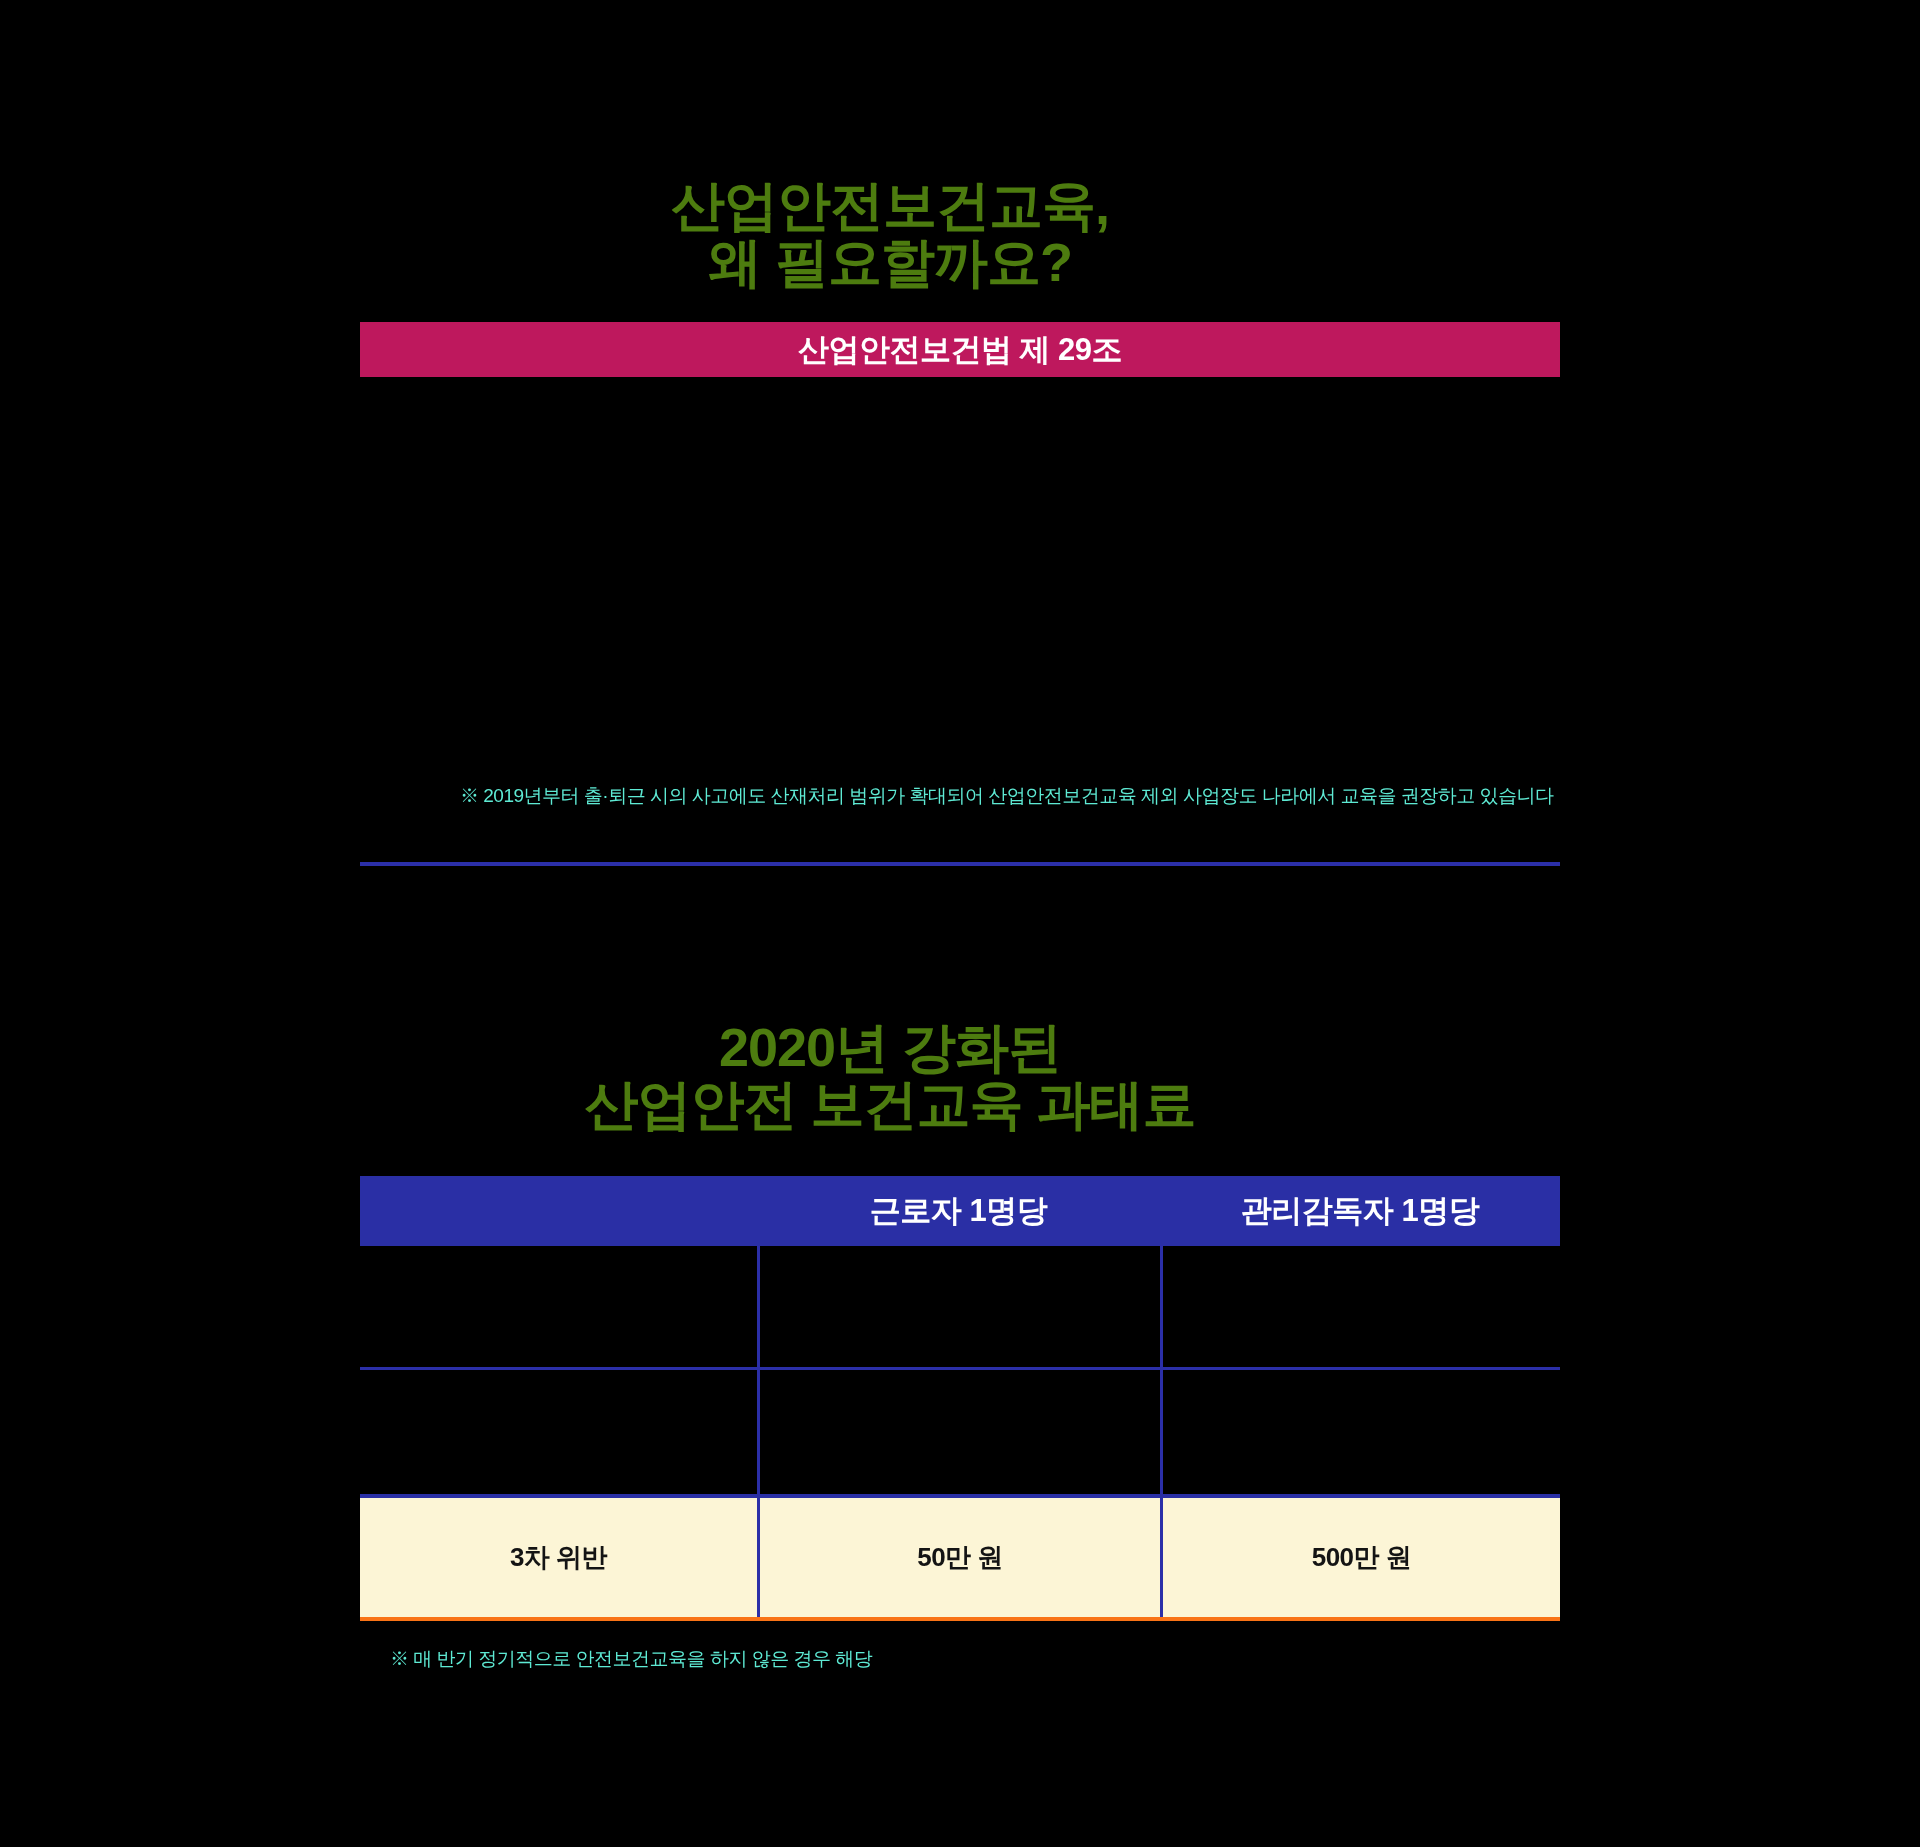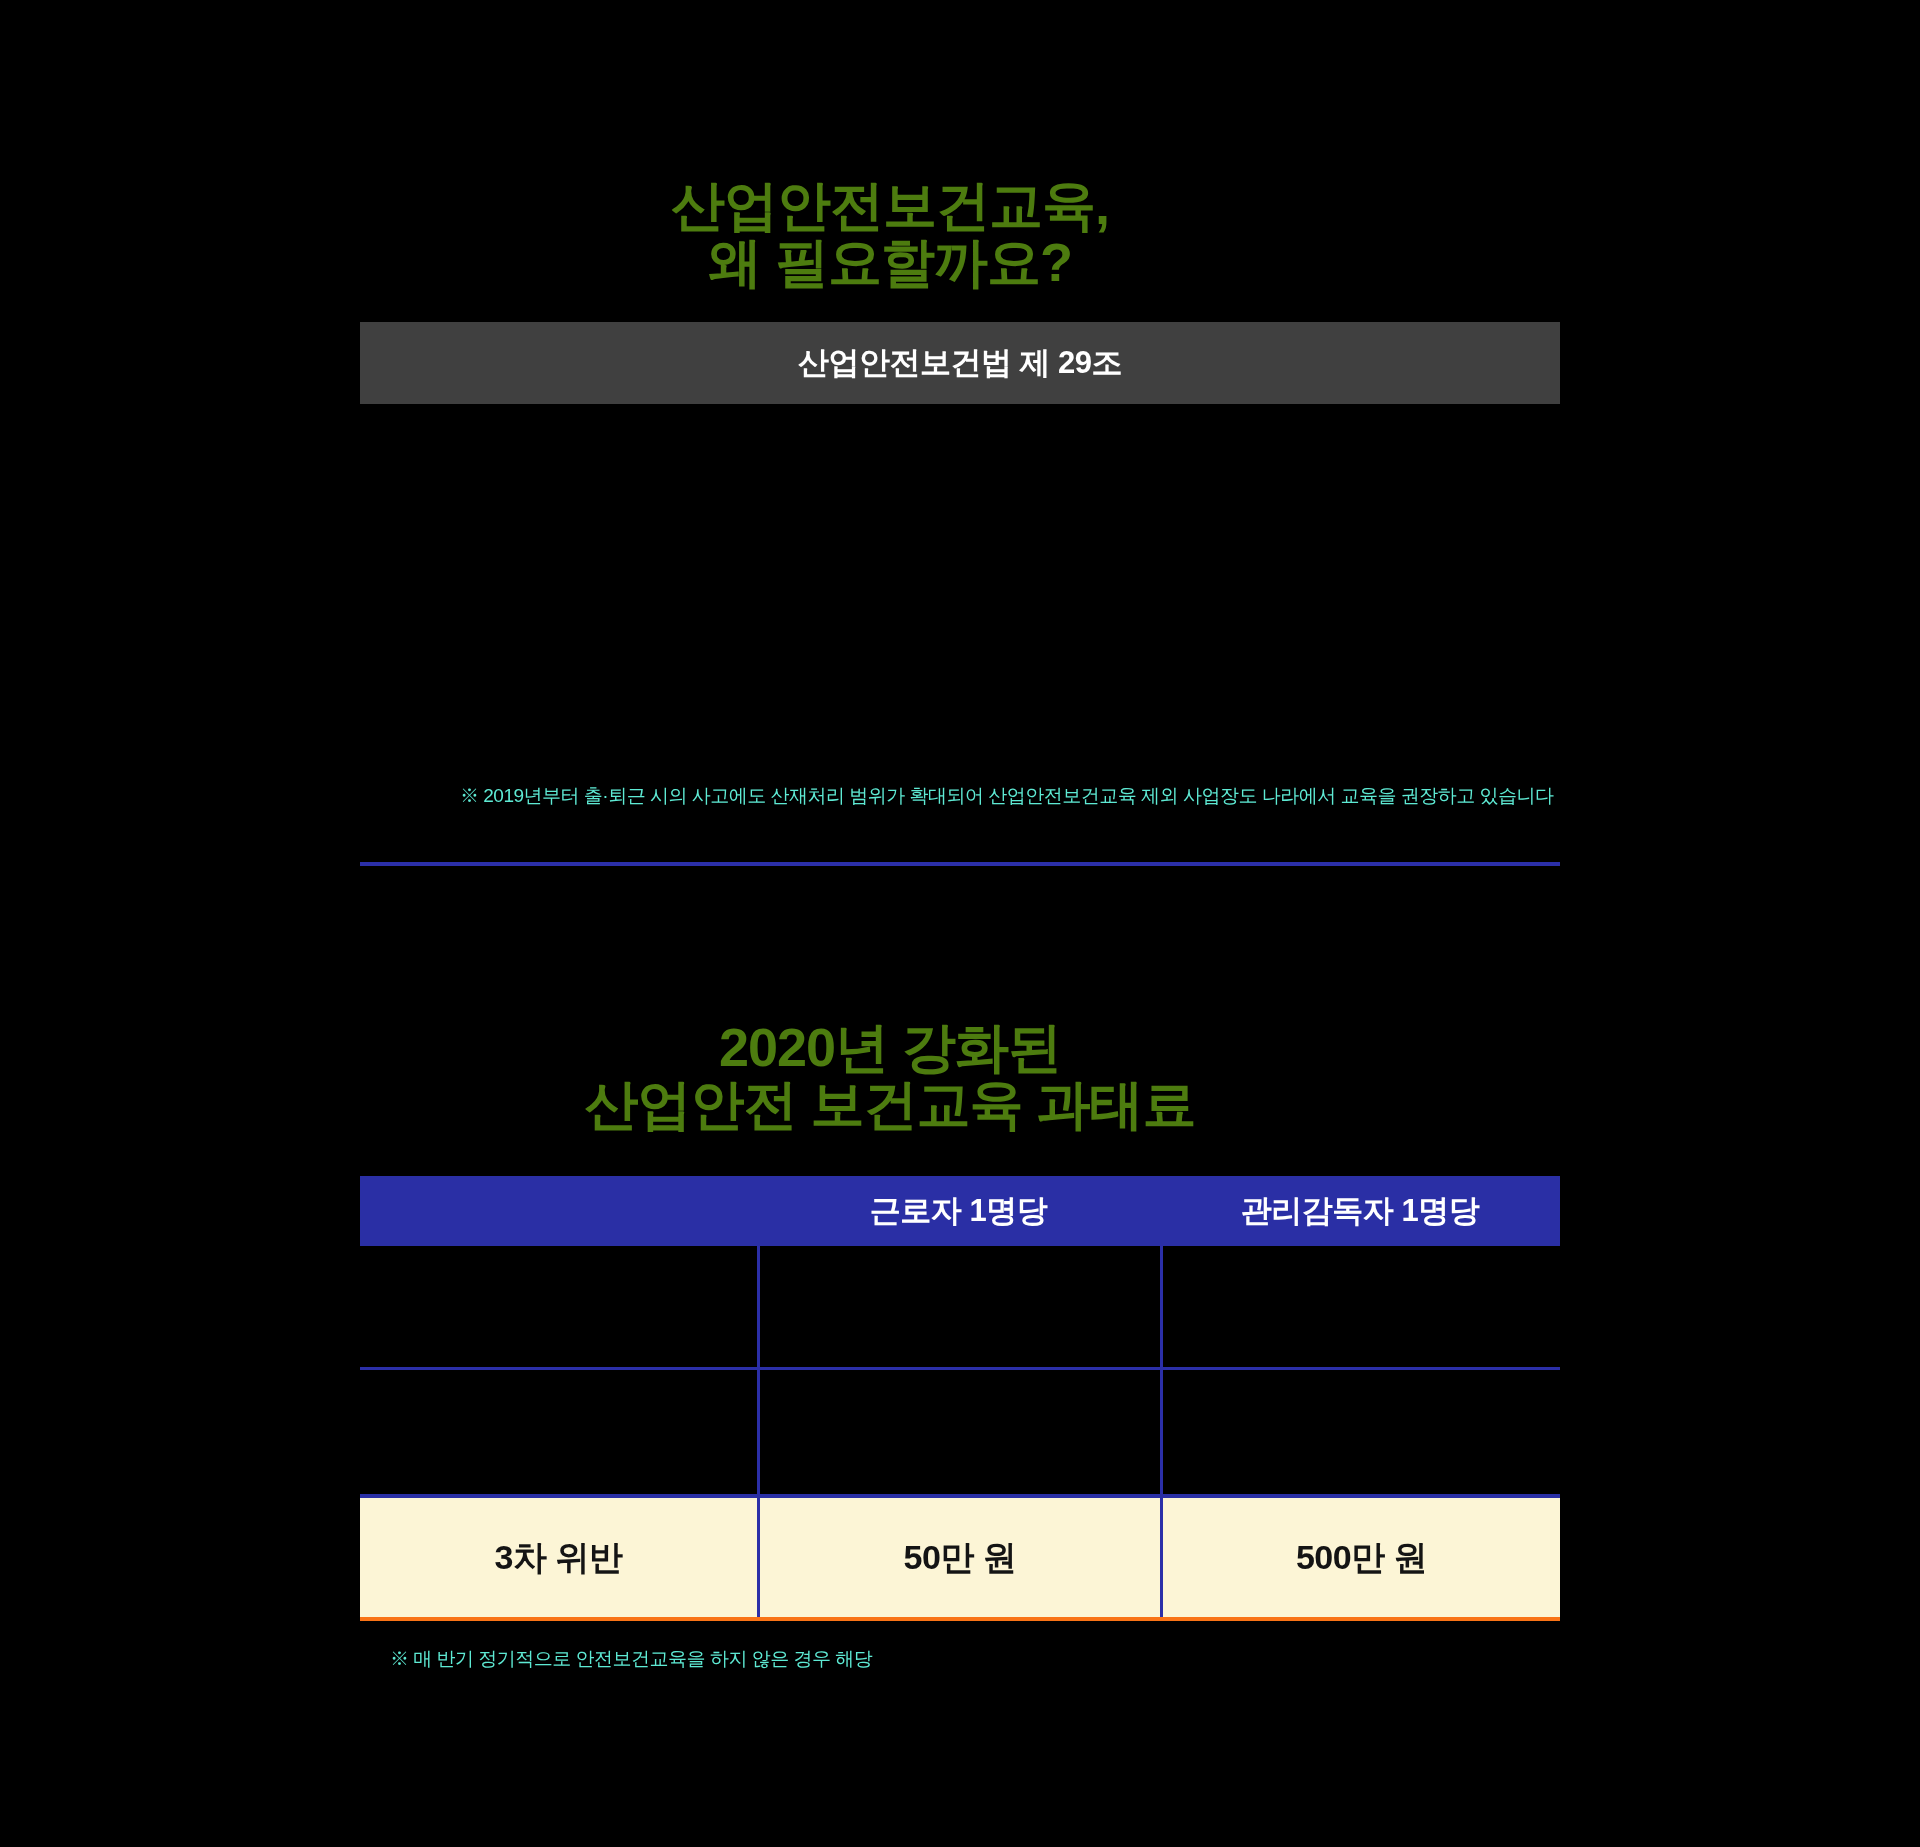--- a/index.html
+++ b/index.html
@@ -24,22 +24,22 @@
     white-space: pre-line;
   }
   .title-1 { top: 177px; }
   .title-2 { top: 1019px; }
 
   .law-banner {
     position: absolute;
     left: 360px;
     top: 322px;
     width: 1200px;
-    height: 82px;
-    background: #404040;
+    height: 55px;
+    background: #be185d;
     display: flex;
     align-items: center;
     justify-content: center;
     color: #ffffff;
     font-size: 31px;
     font-weight: 700;
     letter-spacing: -0.5px;
   }
 
   .footnote {
@@ -82,21 +82,21 @@
     font-size: 31px;
     font-weight: 700;
     letter-spacing: -0.5px;
     border: none;
   }
   .t-cell {
     display: flex;
     align-items: center;
     justify-content: center;
     color: #e8e8e8;
-    font-size: 34px;
+    font-size: 26px;
     font-weight: 600;
   }
   .t-body .t-cell + .t-cell { border-left: 3px solid #2b2fa8; }
   .row-1 { height: 121px; background: #000000; }
   .row-2 { height: 124px; background: #000000; border-top: 3px solid #2b2fa8; }
   .row-3 {
     height: 119px;
     background: #fcf5d6;
     border-top: 4px solid #2a2fa5;
   }

